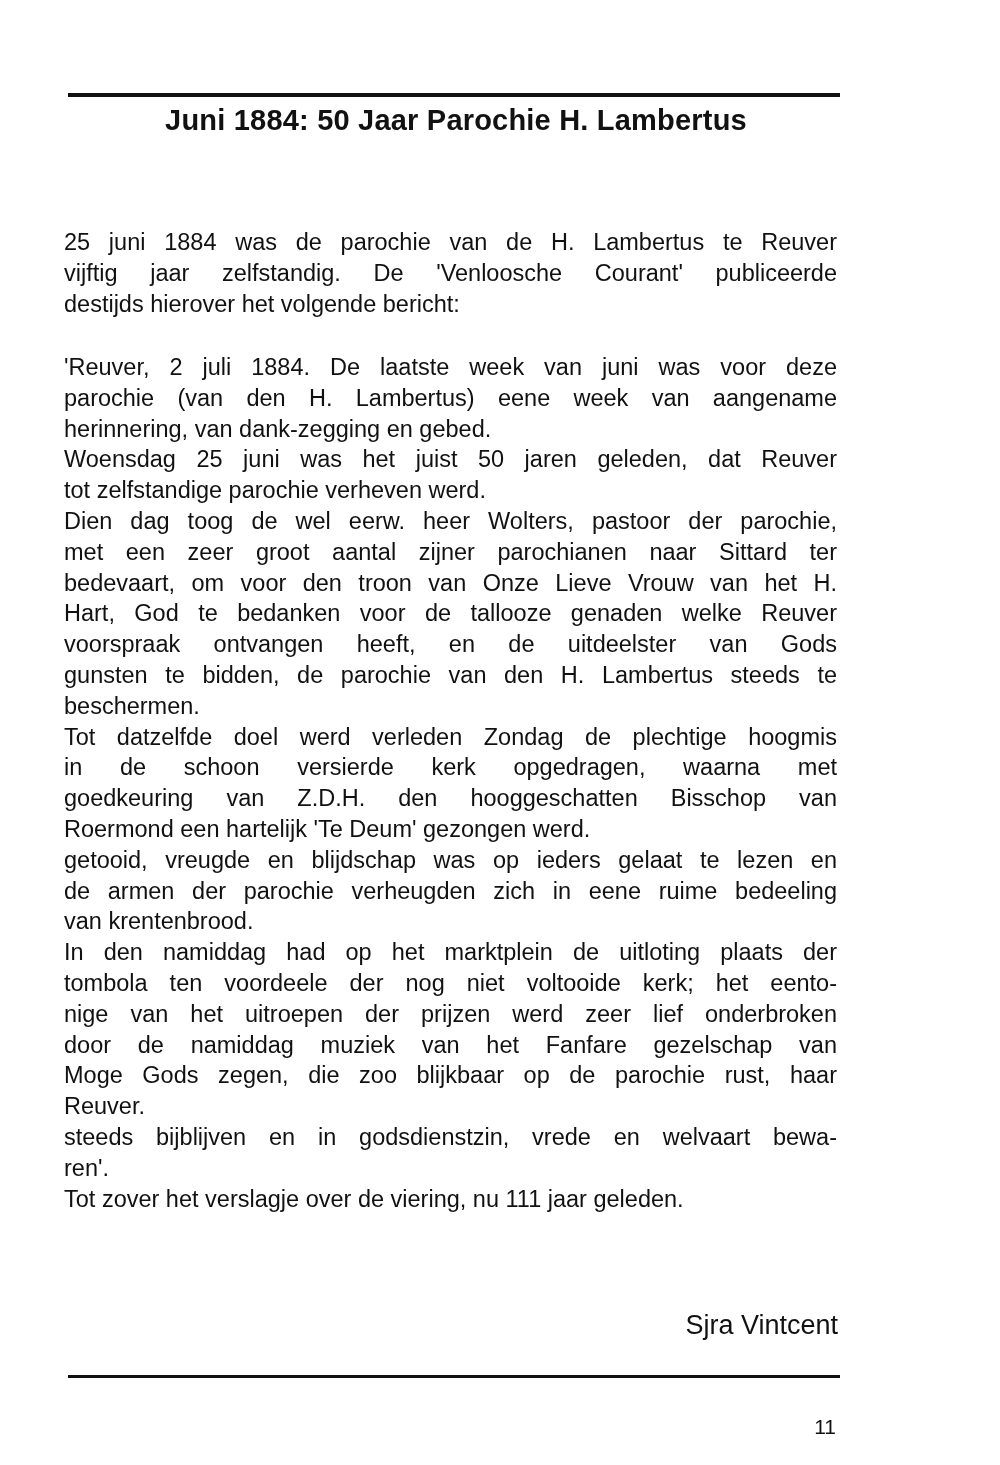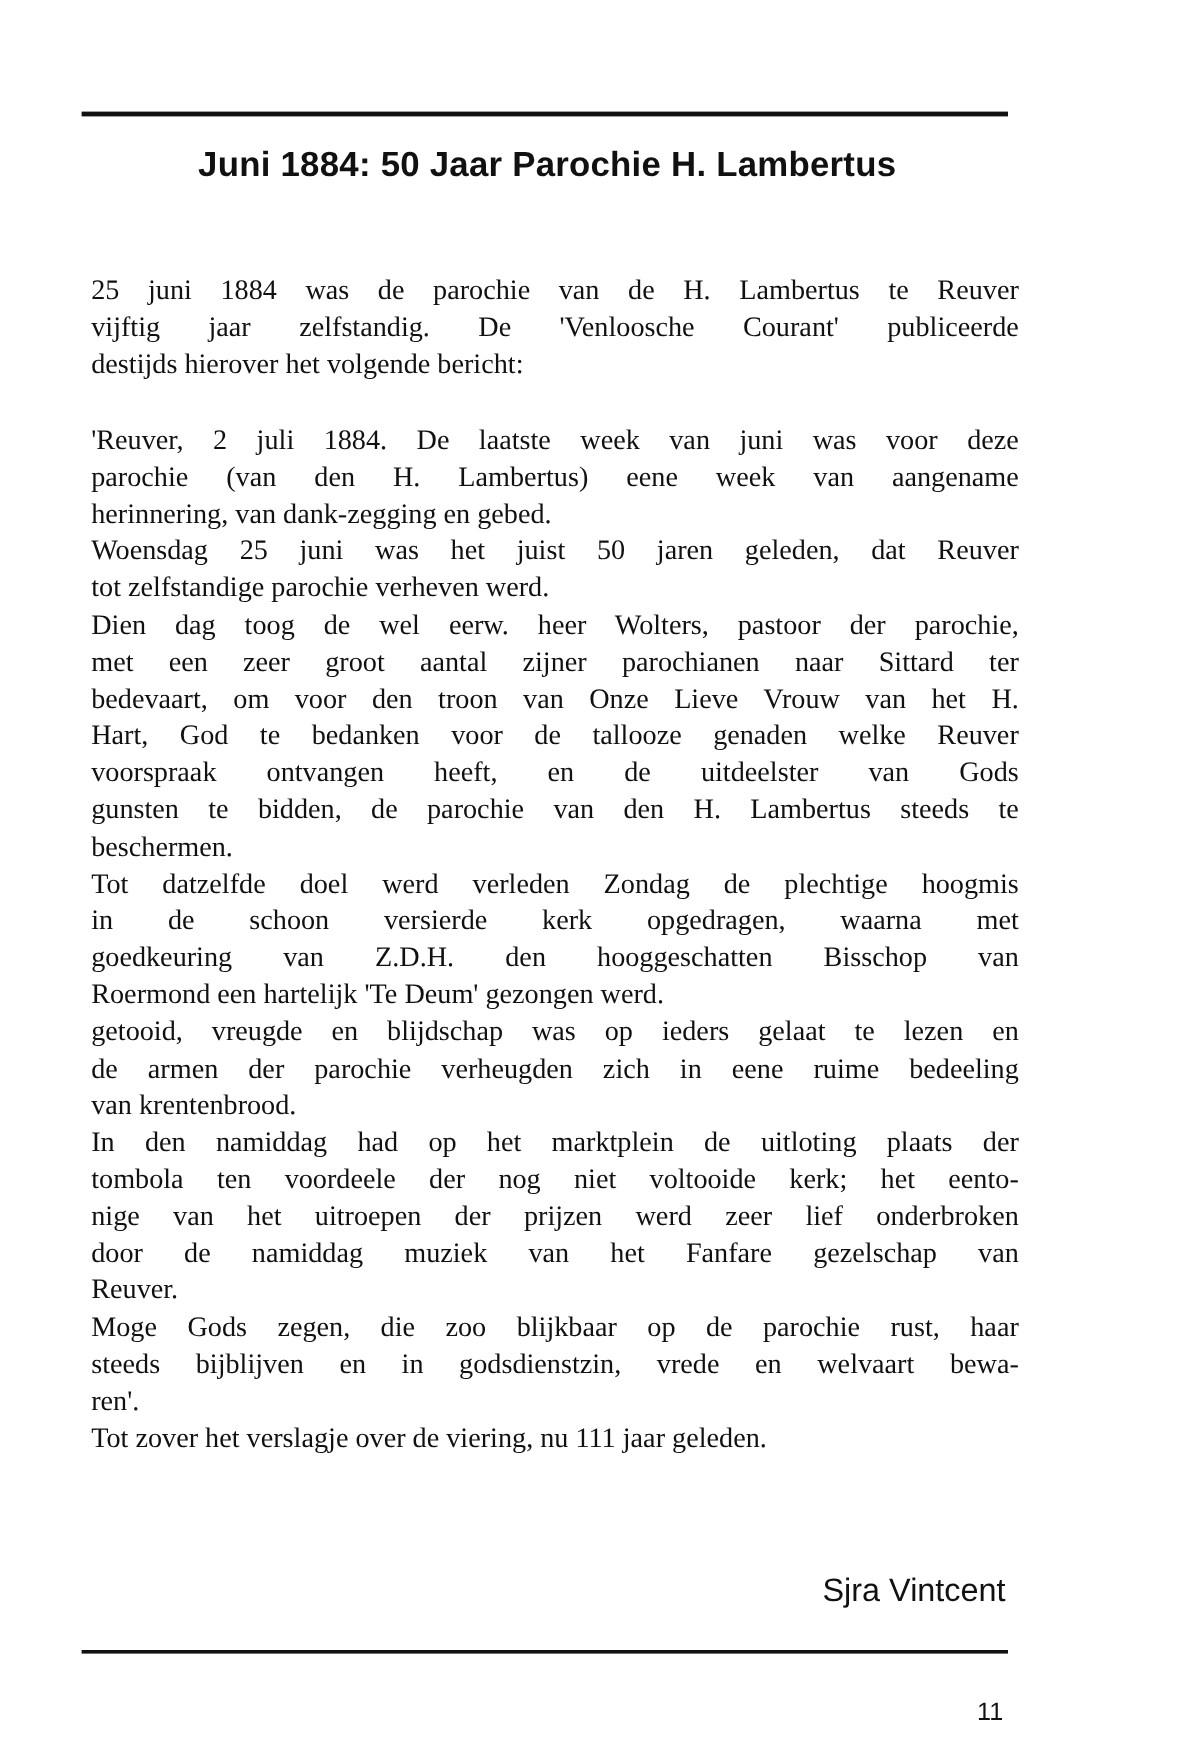--- a/index.html
+++ b/index.html
@@ -20,36 +20,35 @@
       left: 68px;
       width: 772px;
       height: 4px;
       background: #111111;
     }
     .rule.top { top: 93px; }
     .rule.bottom { top: 1375px; height: 3px; }
 
     .title {
       position: absolute;
-      top: 122px;
+      top: 104px;
       left: 0;
       width: 912px;
       text-align: center;
       font-weight: bold;
       font-size: 29px;
       letter-spacing: 0.2px;
     }
 
     .body-text {
       position: absolute;
-      left: 76px;
+      left: 64px;
       width: 773px;
       font-size: 23.5px;
       line-height: 30.8px;
-      font-family: Liberation Serif, serif;
     }
     .intro { top: 227px; }
     .report { top: 352px; }
 
     .line {
       display: block;
       text-align: justify;
       text-align-last: justify;
       white-space: nowrap;
       height: 30.8px;
@@ -102,22 +101,22 @@
     <span class="line">in de schoon versierde kerk opgedragen, waarna met</span>
     <span class="line">goedkeuring van Z.D.H. den hooggeschatten Bisschop van</span>
     <span class="line last">Roermond een hartelijk 'Te Deum' gezongen werd.</span>
     <span class="line">getooid, vreugde en blijdschap was op ieders gelaat te lezen en</span>
     <span class="line">de armen der parochie verheugden zich in eene ruime bedeeling</span>
     <span class="line last">van krentenbrood.</span>
     <span class="line">In den namiddag had op het marktplein de uitloting plaats der</span>
     <span class="line">tombola ten voordeele der nog niet voltooide kerk; het eento-</span>
     <span class="line">nige van het uitroepen der prijzen werd zeer lief onderbroken</span>
     <span class="line">door de namiddag muziek van het Fanfare gezelschap van</span>
+    <span class="line">Moge Gods zegen, die zoo blijkbaar op de parochie rust, haar</span>
     <span class="line last">Reuver.</span>
-    <span class="line">Moge Gods zegen, die zoo blijkbaar op de parochie rust, haar</span>
     <span class="line">steeds bijblijven en in godsdienstzin, vrede en welvaart bewa-</span>
     <span class="line last">ren'.</span>
     <span class="line last">Tot zover het verslagje over de viering, nu 111 jaar geleden.</span>
   </div>
 
 <div class="signature">Sjra Vintcent</div>
 
 <div class="rule bottom"></div>
 
 <div class="page-number">11</div>

